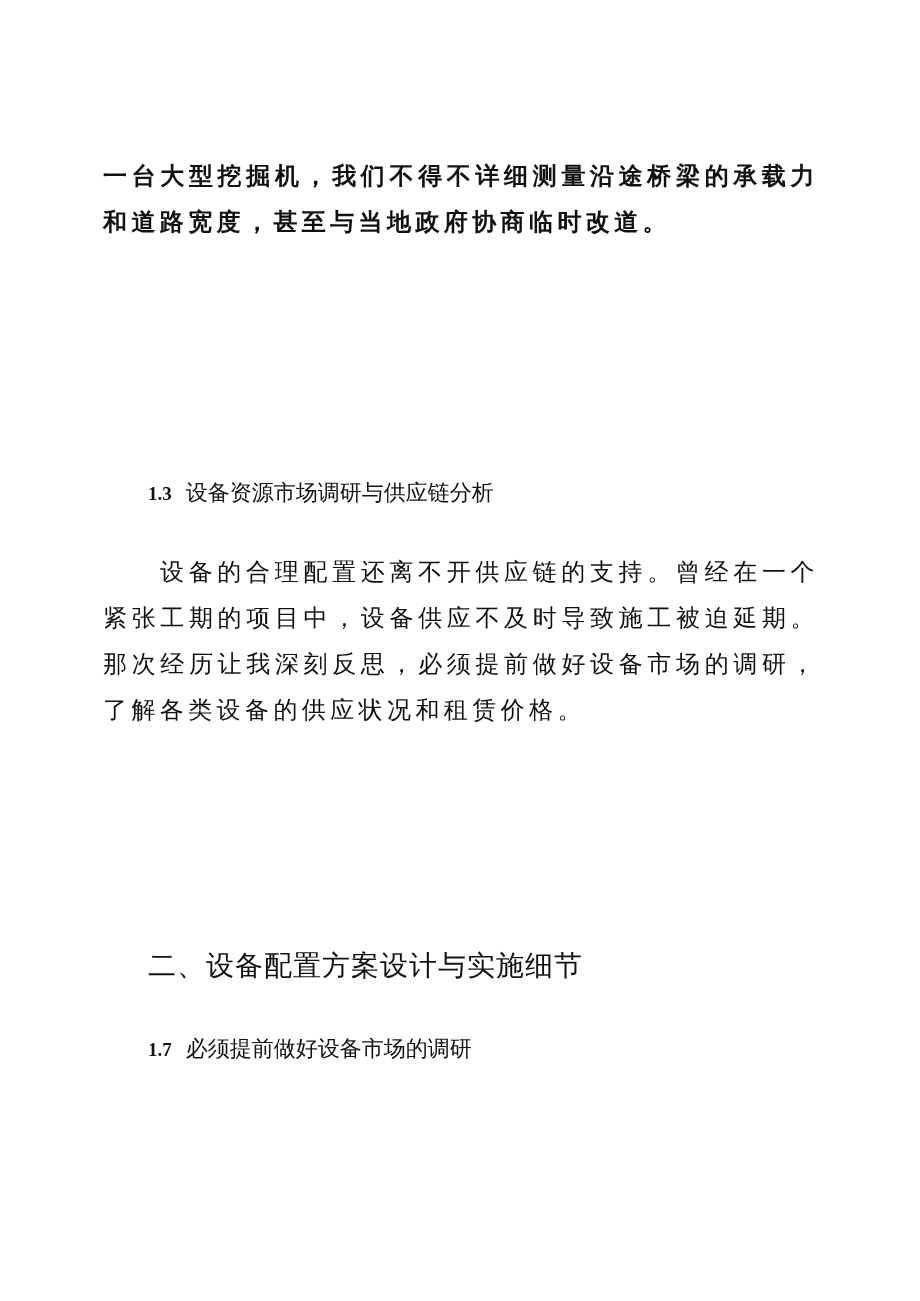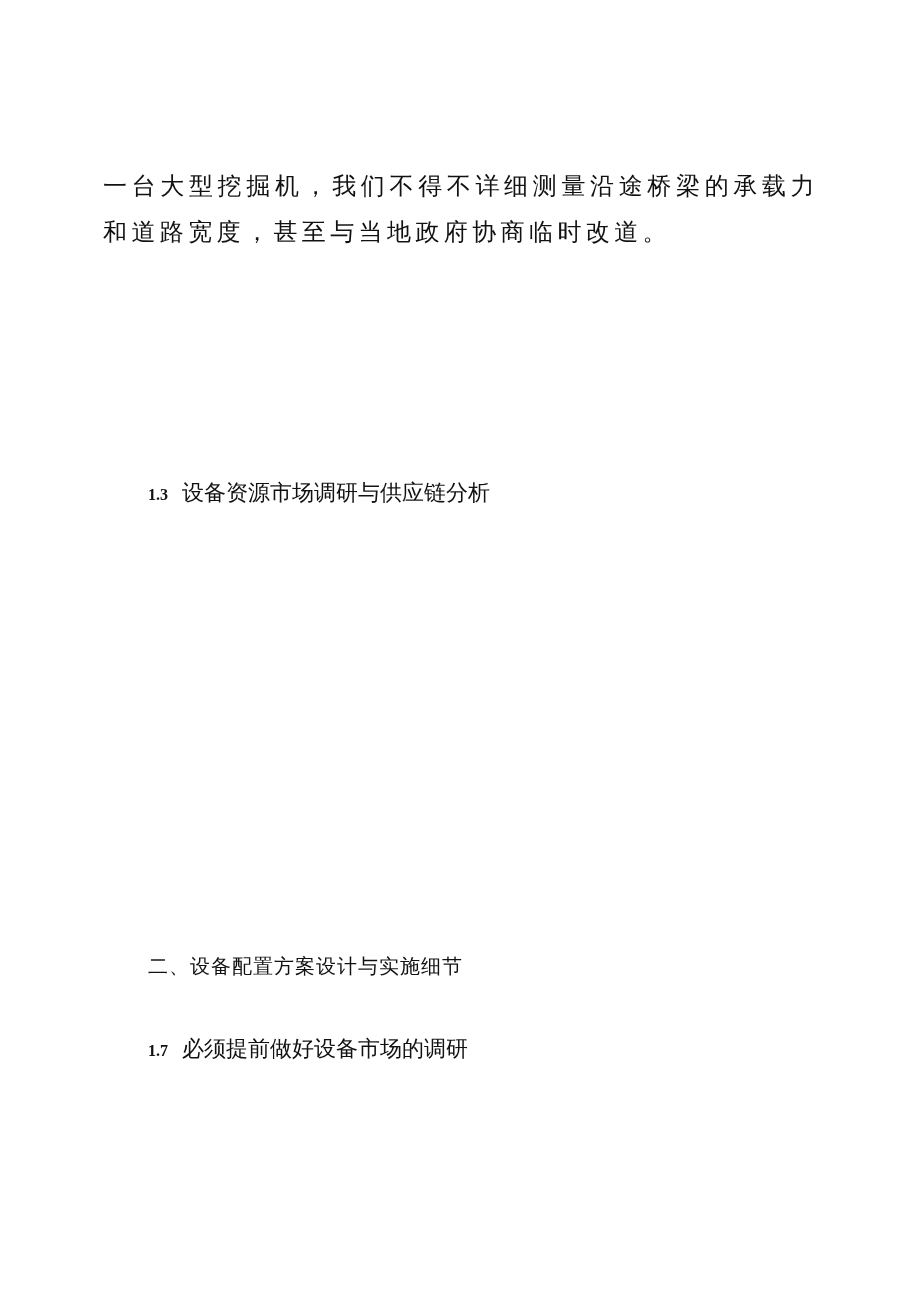--- a/index.html
+++ b/index.html
@@ -41,47 +41,48 @@
       margin: 0;
       font-size: 22px;
       line-height: 30px;
       font-weight: normal;
       font-family: "DejaVu Sans", "Liberation Sans", sans-serif;
       white-space: nowrap;
     }
     .subheading .num {
       font-family: "Liberation Serif", "DejaVu Serif", serif;
       font-weight: bold;
-      font-size: 16px;
+      font-size: 19px;
       margin-right: 14px;
     }
     .heading {
       position: absolute;
       left: 148px;
       margin: 0;
-      font-size: 20px;
+      font-size: 28px;
       line-height: 40px;
       font-weight: normal;
       font-family: "DejaVu Sans", "Liberation Sans", sans-serif;
       letter-spacing: 1px;
       white-space: nowrap;
     }
   </style>
 </head>
 <body>
 
 <div class="page">
 
-  <p class="para" style="top:163px;">一台大型挖掘机，我们不得不详细测量沿途桥梁的承载力和道路宽度，甚至与当地政府协商临时改道。</p>
+  <p class="para" style="top:153px;font-weight:bold;">一台大型挖掘机，我们不得不详细测量沿途桥梁的承载力和道路宽度，甚至与当地政府协商临时改道。</p>
 
 
   <h3 class="subheading" style="top:478px;">
     <span class="num">1.3</span><span>设备资源市场调研与供应链分析</span>
   </h3>
 
+  <p class="para indent" style="top:549px;">设备的合理配置还离不开供应链的支持。曾经在一个紧张工期的项目中，设备供应不及时导致施工被迫延期。那次经历让我深刻反思，必须提前做好设备市场的调研，了解各类设备的供应状况和租赁价格。</p>
 
 
   <h2 class="heading" style="top:946px;">二、设备配置方案设计与实施细节</h2>
 
   <h3 class="subheading" style="top:1034px;">
     <span class="num">1.7</span><span>必须提前做好设备市场的调研</span>
   </h3>
 
 </div>
 

